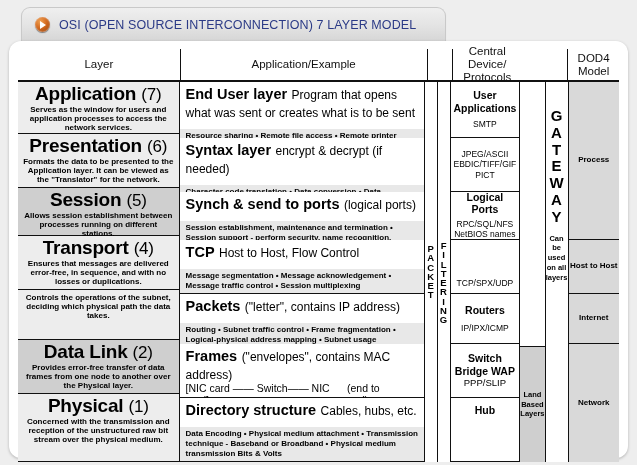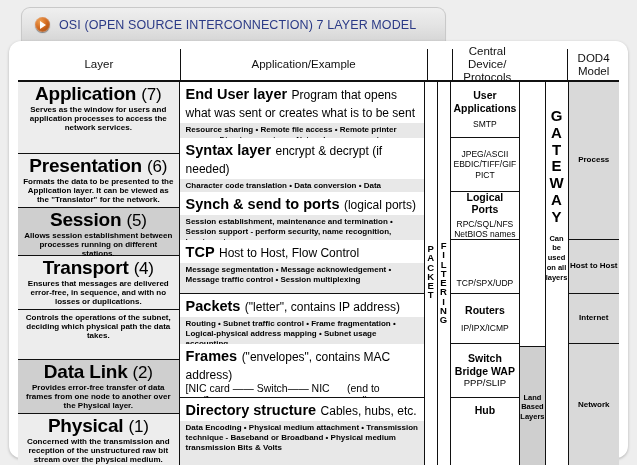--- a/index.html
+++ b/index.html
@@ -88,21 +88,21 @@
   }
 
   
   .appcol{width:266px;display:flex;flex-direction:column;border-right:1.5px solid #111;}
   .appcell{
     box-sizing:border-box;display:flex;flex-direction:column;
     border-bottom:1.5px solid #111;background:#fff;
     justify-content:flex-start;
   }
   .appmain{
-    padding:3px 5px 2px 6px;line-height:1.13;
+    padding:3px 5px 8px 6px;line-height:1.13;
   }
   .appmain .big{font-size:14.5px;font-weight:bold;color:#000;}
   .appmain .reg{font-size:12px;color:#000;}
   .appmain .small2{font-size:10.5px;color:#000;}
   .appsub{
     background:#e8e8e8;padding:2px 5px 2px 6px;font-size:8px;font-weight:bold;
     color:#000;line-height:1.25;flex:1;
   }
 
   
@@ -174,21 +174,21 @@
         <div class="hcell c-fl sep"></div>
         <div class="hcell c-dev">Central Device/ Protocols</div>
         <div class="hcell c-land"></div>
         <div class="hcell c-gw sep"></div>
         <div class="hcell c-dod">DOD4 Model</div>
       </div>
 
       <div class="body">
 
         <div class="layercol">
-          <div class="layercell" style="height:72px">
+          <div class="layercell" style="height:52px">
             <div class="lname"><span>Application</span> <span class="num">(7)</span></div>
             <div class="ldesc">Serves as the window for users and application processes to access the network services.</div>
           </div>
           <div class="layercell" style="height:54px">
             <div class="lname"><span>Presentation</span> <span class="num">(6)</span></div>
             <div class="ldesc">Formats the data to be presented to the Application layer. It can be viewed as the "Translator" for the network.</div>
           </div>
           <div class="layercell alt" style="height:48px">
             <div class="lname"><span>Session</span> <span class="num">(5)</span></div>
             <div class="ldesc">Allows session establishment between processes running on different stations.</div>

